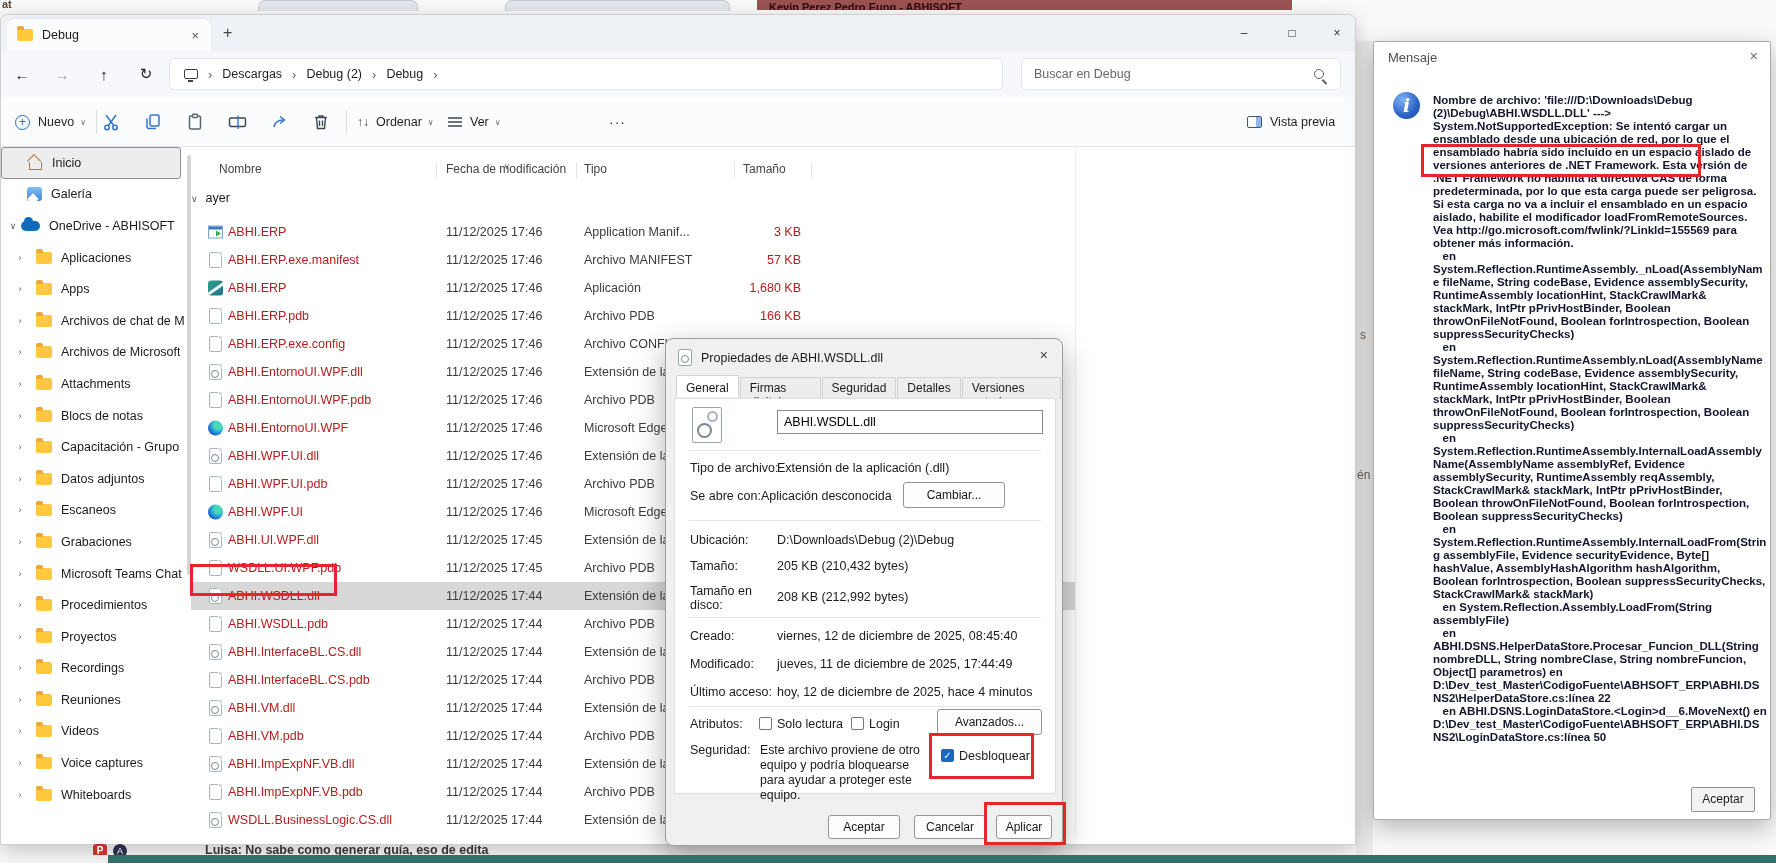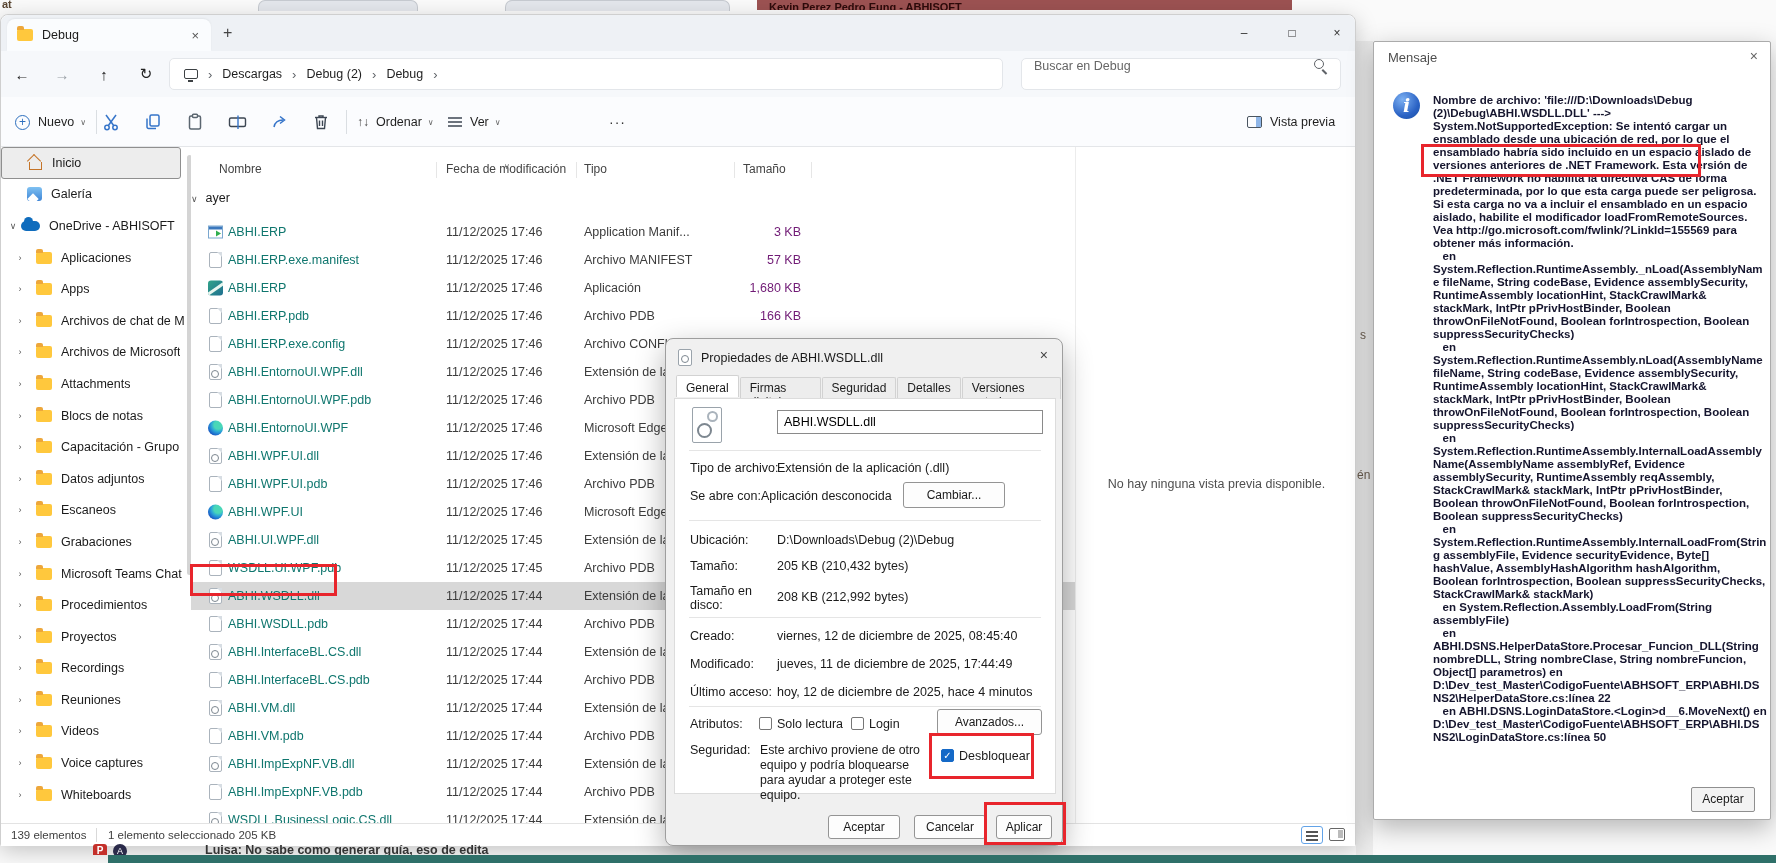--- a/index.html
+++ b/index.html
@@ -30,21 +30,21 @@
   .wc-min { left:1220px; } .wc-max { left:1268px; } .wc-close { left:1316px; width:40px; }
 
   .addrbar { position:absolute; left:0; top:36px; width:100%; height:46px; background:#f6f8fb; }
   .nav { position:absolute; top:9px; width:30px; height:28px; display:flex; align-items:center; justify-content:center; font-size:15px; color:#222; }
   .nav.dim { color:#9aa0a6; }
   .crumb-pill { position:absolute; left:168px; top:7px; width:834px; height:32px; background:#fff; border:1px solid #e3e6ea; border-radius:5px; display:flex; align-items:center; font-size:12.5px; color:#1f1f1f; }
   .crumb-sep { color:#5f6368; font-size:13px; margin:0 10px; }
   .crumb { white-space:nowrap; }
   .mon-ic { width:14px; height:10px; border:1.6px solid #3c4043; border-radius:2px; margin-left:14px; position:relative; }
   .mon-ic::after { content:''; position:absolute; left:3px; bottom:-4px; width:5px; height:2px; background:#3c4043; }
-  .search-pill { position:absolute; left:1020px; top:7px; width:320px; height:32px; background:#fff; border:1px solid #e3e6ea; border-radius:5px; display:flex; }
+  .search-pill { position:absolute; left:1020px; top:7px; width:320px; height:32px; background:#fff; border:1px solid #e3e6ea; border-radius:5px; display:flex; align-items:center; }
   .search-text { margin-left:12px; font-size:12.5px; color:#666; flex:1; }
   .mag { width:10px; height:10px; border:1.7px solid #5f6368; border-radius:50%; position:relative; margin-right:16px; }
   .mag::after { content:''; position:absolute; left:8px; top:9px; width:6px; height:1.7px; background:#5f6368; transform:rotate(45deg); transform-origin:0 0; }
 
   .cmdbar { position:absolute; left:0; top:82px; width:100%; height:50px; background:#fbfcfe; border-bottom:1px solid #e4e6e9; }
   .cmd { position:absolute; top:0; height:50px; display:flex; align-items:center; font-size:12.5px; color:#1f1f1f; }
   .caret { font-size:8px; color:#666; margin-left:6px; }
   .plus-circ { width:15px; height:15px; border:1.4px solid #2d6fbe; border-radius:50%; color:#2d6fbe; font-size:12px; line-height:12px; text-align:center; margin-right:8px; }
   .vsep { position:absolute; top:13px; width:1px; height:24px; background:#dadee2; }
   .cmd-ico { position:absolute; top:13px; width:24px; height:24px; display:flex; align-items:center; justify-content:center; }
@@ -92,24 +92,24 @@
   .lheader span { position:absolute; top:5px; }
   .h-sep { position:absolute; top:5px; width:1px; height:16px; background:#e6e6e6; }
   .sort-chev { position:absolute; left:313px; top:-6px; font-size:8px; color:#666; }
   .group-hdr { position:absolute; left:0; top:44px; font-size:12.5px; color:#1a1a1a; }
   .group-hdr .gchev { font-size:9px; color:#555; margin-right:8px; }
   .rows { position:absolute; left:0; top:71px; width:100%; }
   .frow { position:relative; height:28px; }
   .frow.sel { background:#d8d8d8; }
   .frow span { position:absolute; top:50%; transform:translateY(-50%); font-size:12.5px; white-space:nowrap; }
   .f-icw { left:16px; width:16px; display:flex; justify-content:center; }
-  .f-name { left:37px; width:212px; color:#0f766e; overflow:hidden; }
+  .f-name { left:37px; width:212px; color:#b91c1c; overflow:hidden; }
   .f-date { left:255px; width:132px; color:#3c3c3c; }
   .f-type { left:393px; width:122px; color:#3c3c3c; overflow:hidden; }
-  .f-size { left:500px; width:110px; color:#701a75; text-align:right; }
+  .f-size { left:500px; width:110px; color:#b91c1c; text-align:right; }
 
   .list-divider { position:absolute; left:1074px; top:132px; width:1px; height:690px; background:#ececec; }
   .preview { position:absolute; left:1075px; top:132px; width:281px; height:690px; }
   .preview-text { position:absolute; left:0; top:330px; width:100%; text-align:center; font-size:12.5px; color:#4f4f4f; }
 
   .statusbar { position:absolute; left:0; top:808px; width:100%; height:23px; background:#fff; border-top:1px solid #e3e3e3; font-size:11.5px; color:#3f3f3f; }
   .sb-txt1 { position:absolute; left:10px; top:5px; }
   .sb-sep { position:absolute; left:95px; top:4px; width:1px; height:14px; background:#d9d9d9; }
   .sb-txt2 { position:absolute; left:107px; top:5px; }
   .sb-ic1 { position:absolute; left:1300px; top:2px; width:22px; height:18px; border:1px solid #62a3e8; border-radius:3px; }
@@ -622,31 +622,21 @@
             </span>
             <span class="f-name">WSDLL.BusinessLogic.CS.dll</span>
             <span class="f-date">11/12/2025 17:44</span>
             <span class="f-type">Extensión de la apl...</span>
             <span class="f-size"></span>
           </div>
         </div>
     </div>
 
     <div class="list-divider"></div>
-    <div class="preview">
-      <div class="preview-text">No hay ninguna vista previa disponible.</div>
-    </div>
-
-    <div class="statusbar">
-      <span class="sb-txt1">139 elementos</span>
-      <span class="sb-sep"></span>
-      <span class="sb-txt2">1 elemento seleccionado  205 KB</span>
-      <span class="sb-ic1"></span>
-      <span class="sb-ic2"></span>
-    </div>
+
   </div>
 
   <div class="props">
     <div class="p-title">
       <span class="pi-gearpage"></span>
       <span class="p-title-txt">Propiedades de ABHI.WSDLL.dll</span>
     </div>
     <span class="p-close">×</span>
     <div class="ptabs">
       <span class="ptab active">General</span>

